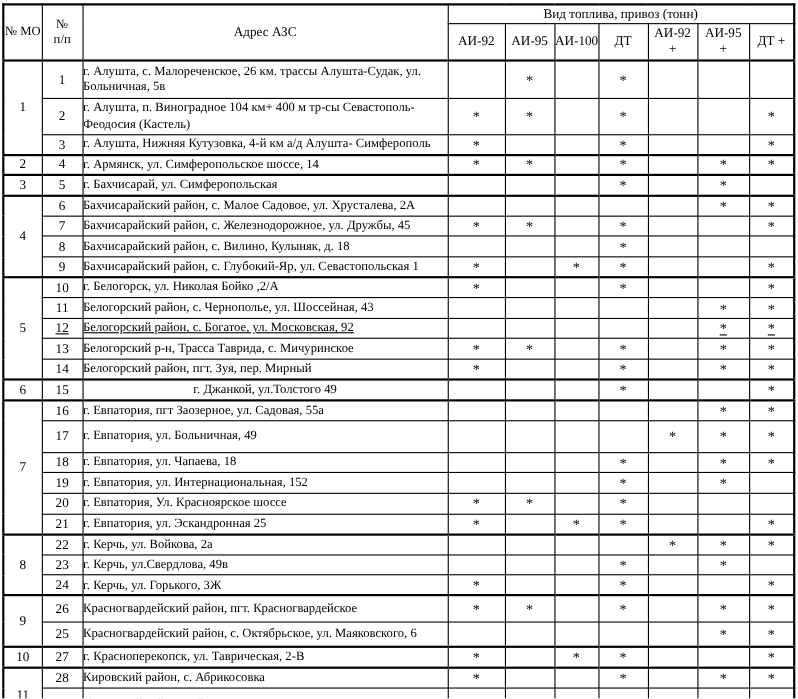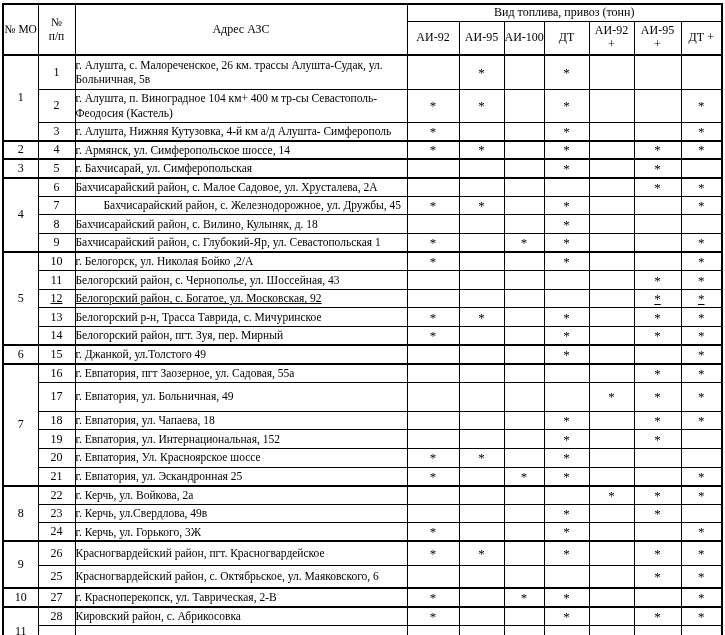--- a/index.html
+++ b/index.html
@@ -122,21 +122,21 @@
           <td class="mark"></td>
           <td class="mark"></td>
           <td class="mark"></td>
           <td class="mark"></td>
           <td class="mark"></td>
           <td class="mark">*</td>
           <td class="mark">*</td>
         </tr>
         <tr style="height: 18.6px;">
           <td class="num">7</td>
-          <td class="addr" style="white-space: nowrap; padding-left: 28px;">Бахчисарайский район, с. Железнодорожное, ул. Дружбы, 45</td>
+          <td class="addr" style="white-space: nowrap;">Бахчисарайский район, с. Железнодорожное, ул. Дружбы, 45</td>
           <td class="mark">*</td>
           <td class="mark">*</td>
           <td class="mark"></td>
           <td class="mark">*</td>
           <td class="mark"></td>
           <td class="mark"></td>
           <td class="mark">*</td>
         </tr>
         <tr style="height: 18.6px;">
           <td class="num">8</td>
@@ -212,21 +212,21 @@
           <td class="mark"></td>
           <td class="mark"></td>
           <td class="mark">*</td>
           <td class="mark"></td>
           <td class="mark">*</td>
           <td class="mark">*</td>
         </tr>
         <tr class="group-start" style="height: 18.6px;">
           <td class="mo" rowspan="1">6</td>
           <td class="num">15</td>
-          <td class="addr" style="white-space: nowrap;">г. Джанкой, ул.Толстого 49</td>
+          <td class="addr" style="white-space: nowrap; text-align: center;">г. Джанкой, ул.Толстого 49</td>
           <td class="mark"></td>
           <td class="mark"></td>
           <td class="mark"></td>
           <td class="mark">*</td>
           <td class="mark"></td>
           <td class="mark"></td>
           <td class="mark">*</td>
         </tr>
         <tr class="group-start" style="height: 18.6px;">
           <td class="mo" rowspan="6">7</td>

